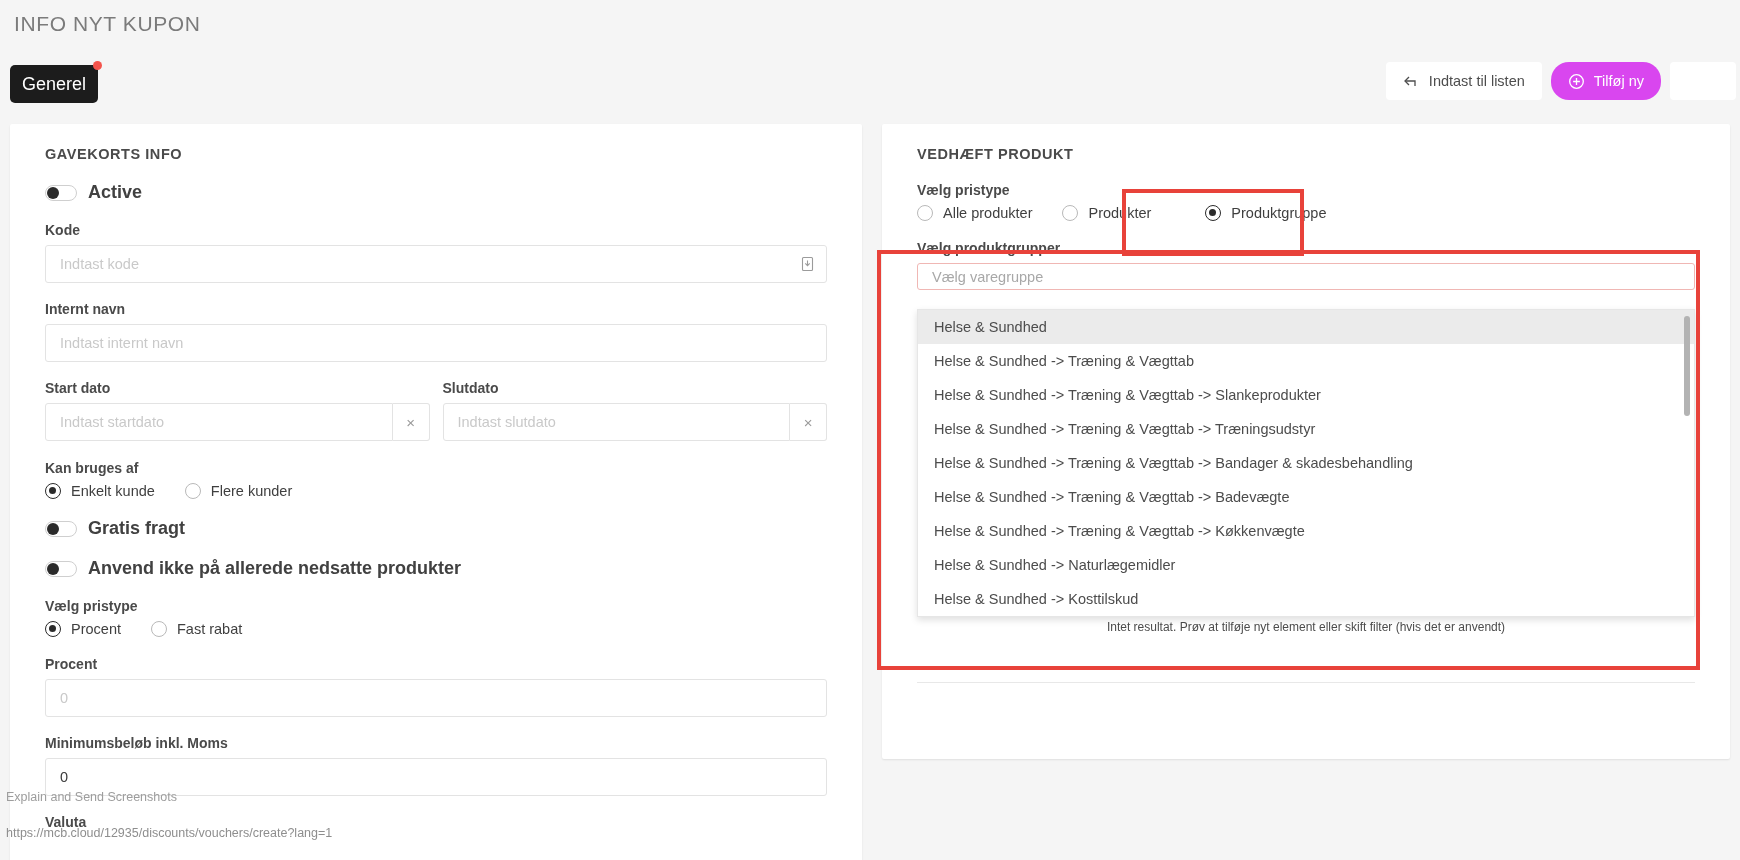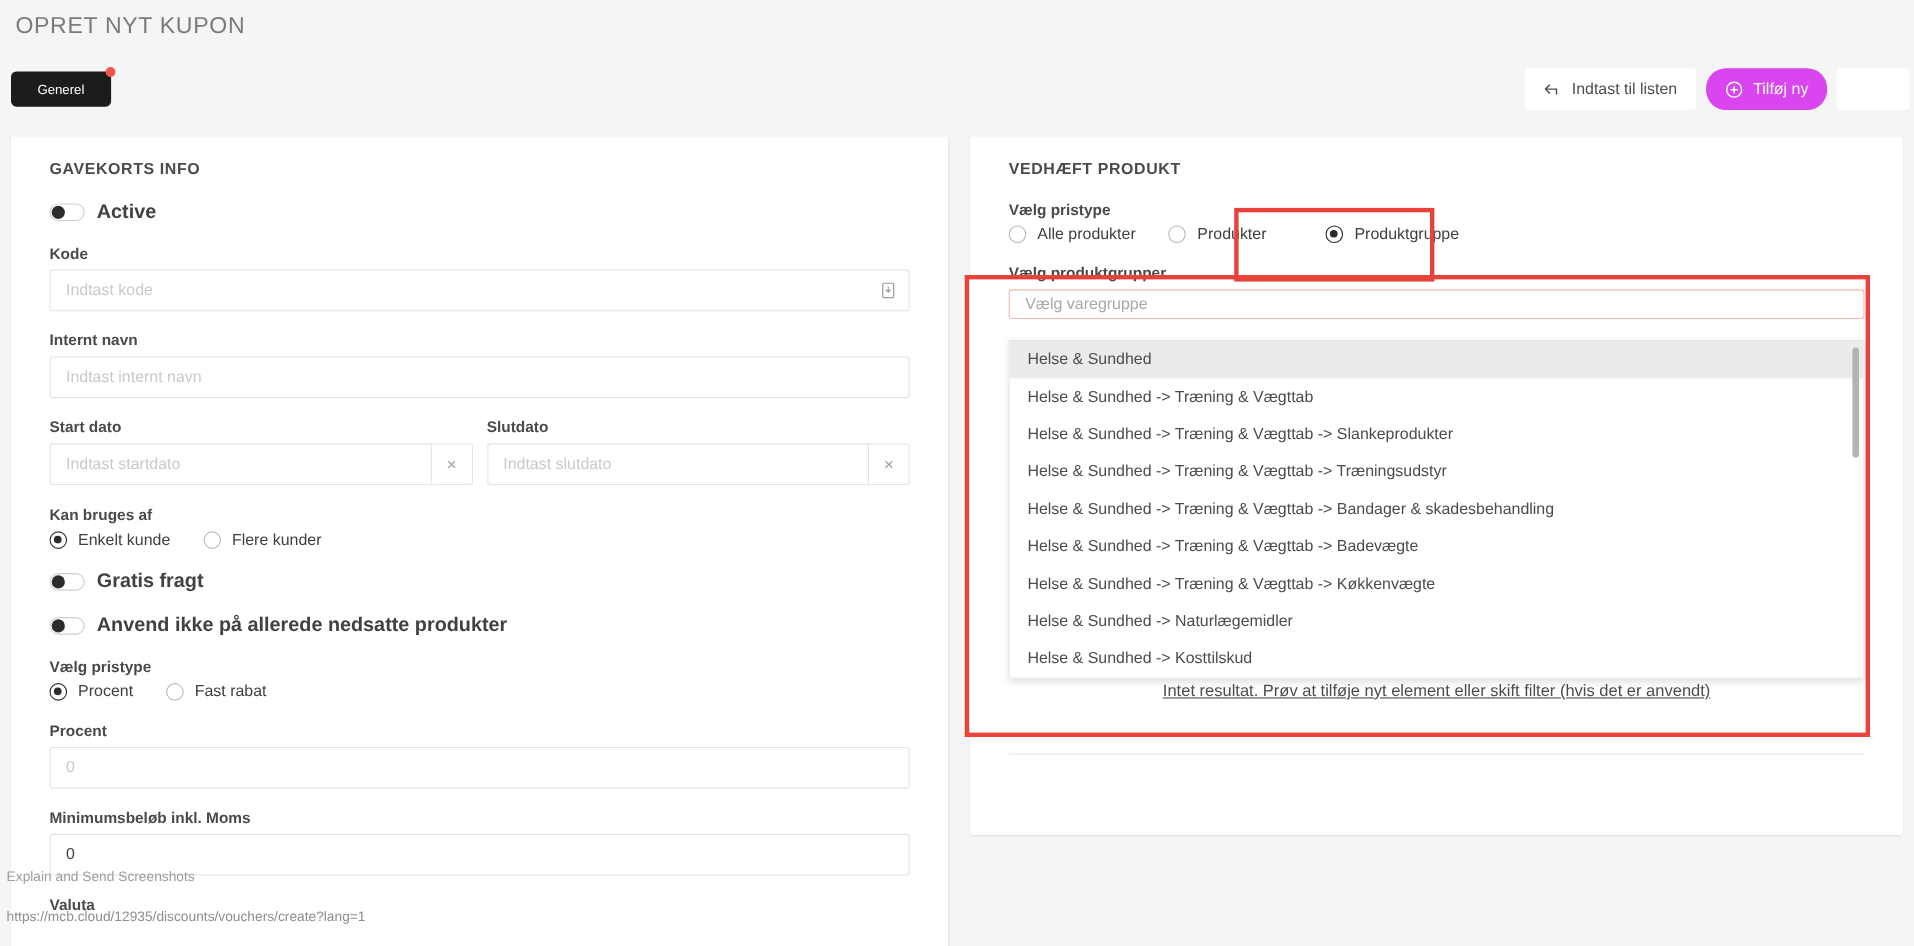--- a/index.html
+++ b/index.html
@@ -14,22 +14,22 @@
 
   
   .page-title {
     position: absolute; left: 14px; top: 12px;
     font-size: 21px; letter-spacing: .6px; color: #7b7b7b; font-weight: 400;
   }
   .tab-strip { position: absolute; left: 10px; top: 65px; }
   .tab {
     position: relative; display: inline-block;
     background: #1c1c1c; color: #fff;
-    border-radius: 5px; padding: 10px 24px;
-    font-size: 12px; line-height: 1; cursor: pointer;
+    border-radius: 5px; padding: 10px 12px;
+    font-size: 18px; line-height: 1; cursor: pointer;
   }
   .tab-badge {
     position: absolute; right: -4px; top: -4px;
     width: 9px; height: 9px; border-radius: 50%;
     background: #f4544c;
   }
   .header-actions {
     position: absolute; right: 4px; top: 62px;
     display: flex; align-items: stretch; gap: 9px;
   }
@@ -149,39 +149,39 @@
   }
   .dd-item.active { background: #ebebeb; }
   .dd-scrollbar {
     position: absolute; right: 4px; top: 6px;
     width: 6px; height: 306px; background: transparent;
   }
   .dd-thumb {
     width: 6px; height: 100px; border-radius: 3px; background: #b3b3b3;
   }
   .empty-note {
-    text-align: center; font-size: 15px; color: #4c4c4c;
-    margin-top: 330px; padding-bottom: 18px; text-decoration: underline;
+    text-align: center; font-size: 12px; color: #4c4c4c;
+    margin-top: 330px; padding-bottom: 18px;
   }
   .divider { height: 1px; background: #e8e8e8; margin: 30px 0 0 0; }
 
   
   .status-overlay {
     position: absolute; left: 6px; bottom: 18px; z-index: 60;
     font-size: 12.5px; color: #9d9d9d; line-height: 1.45;
     pointer-events: none;
   }
   .status-url { color: #8e8e8e; margin-top: 18px; }
 </style>
 </head>
 <body>
 
 <div class="page">
 
-  <div class="page-title">OPRET NYT KUPON</div>
+  <div class="page-title">INFO NYT KUPON</div>
 
   <div class="tab-strip">
     <div class="tab">
       <span>Generel</span>
       <span class="tab-badge"></span>
     </div>
   </div>
 
   <div class="header-actions">
     <button class="btn btn-light">

